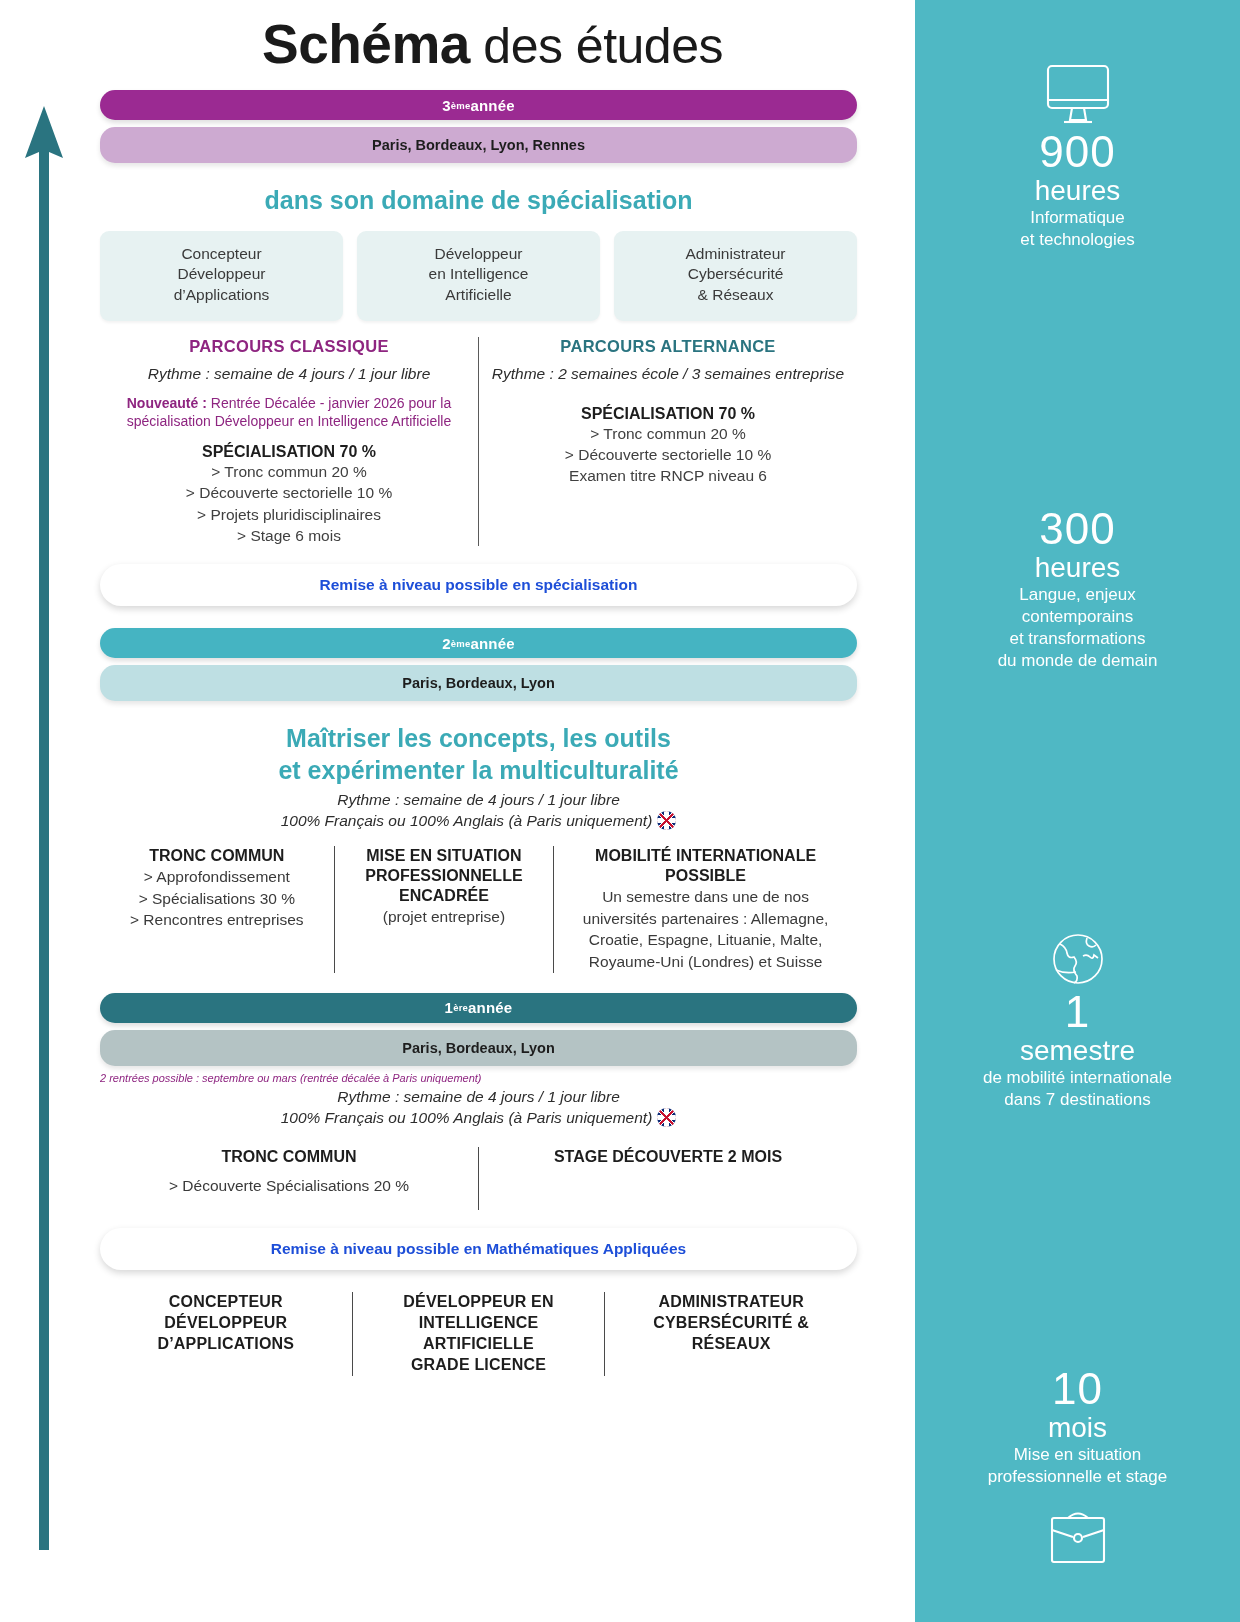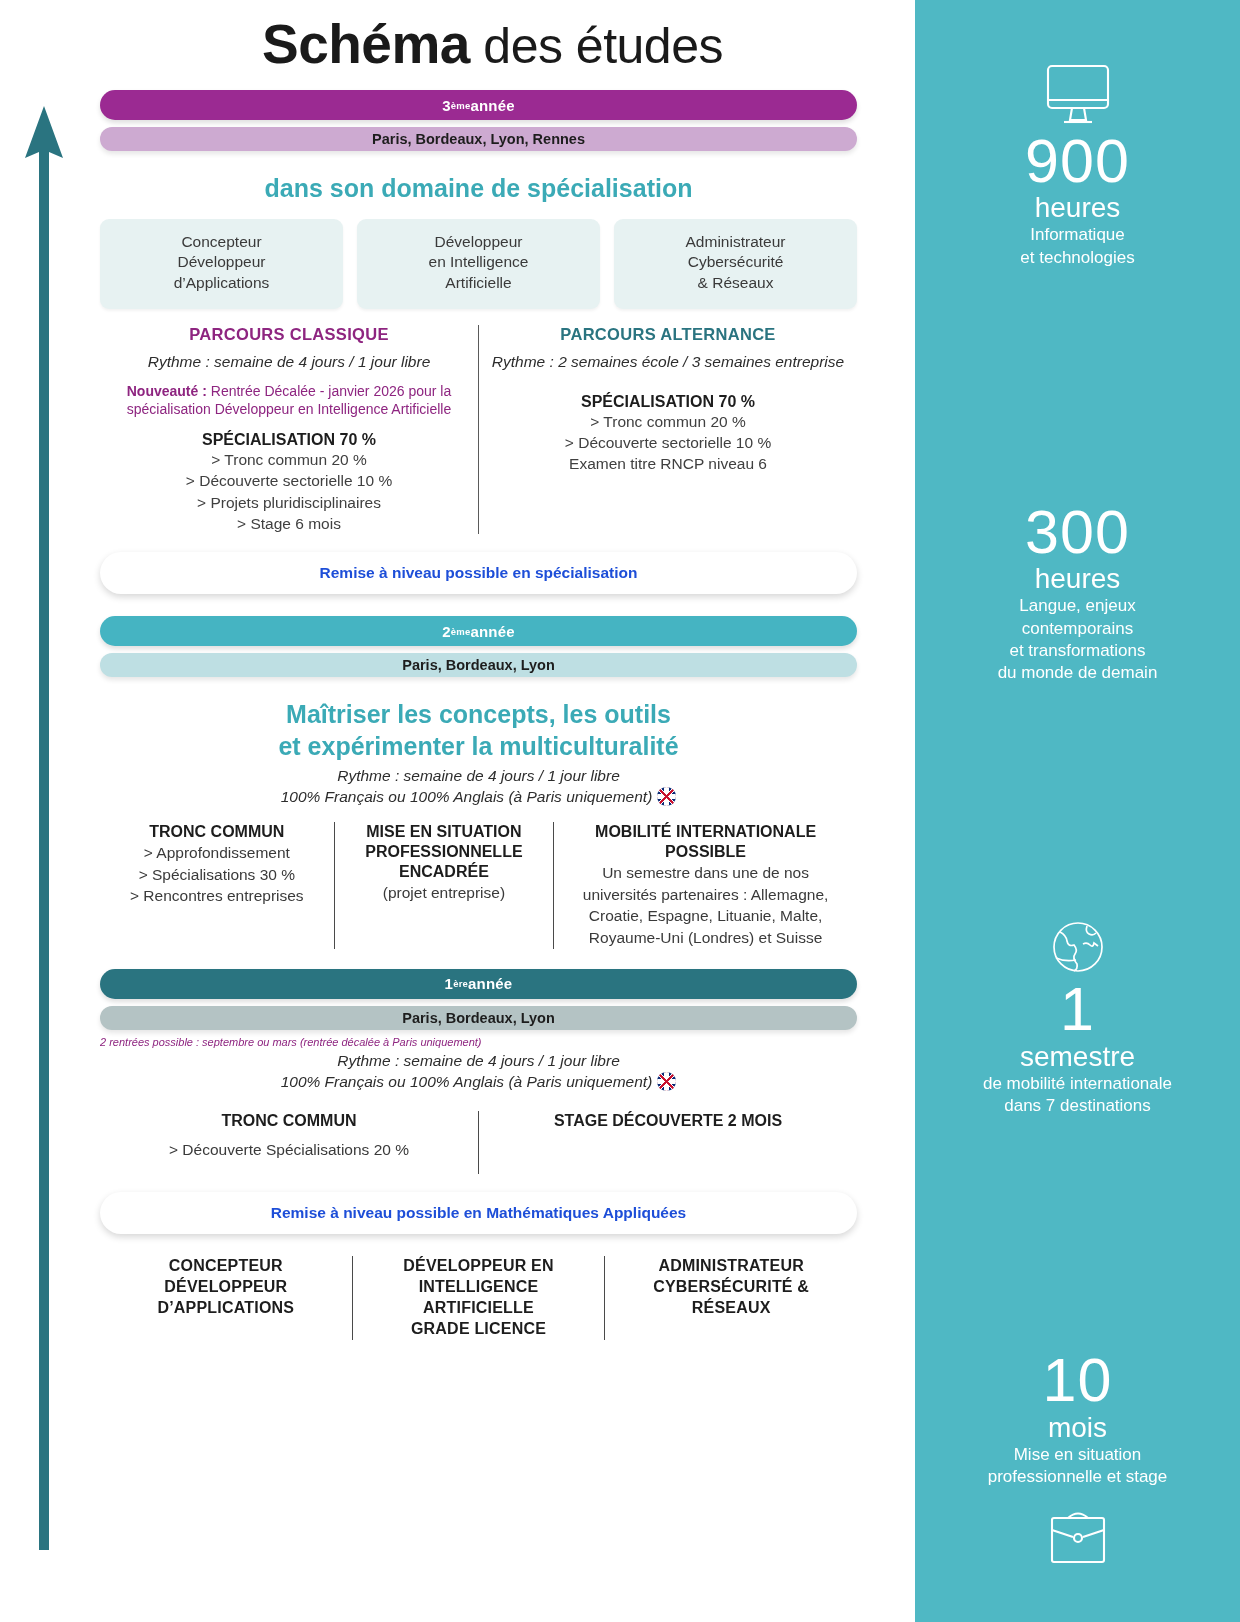--- a/index.html
+++ b/index.html
@@ -50,21 +50,21 @@
     font-size: 15px;
     font-weight: 700;
     display: flex;
     align-items: center;
     justify-content: center;
     box-shadow: 0 3px 5px rgba(0,0,0,0.13);
     letter-spacing: .2px;
   }
   .year-bar sup { font-size: 9.5px; font-weight: 700; }
   .city-bar {
-    height: 24px;
+    height: 36px;
     border-radius: 15px;
     color: #1d1d1d;
     font-size: 14.5px;
     font-weight: 700;
     display: flex;
     align-items: center;
     justify-content: center;
     margin-top: 7px;
     box-shadow: 0 3px 5px rgba(0,0,0,0.10);
   }
@@ -170,21 +170,21 @@
   .side-col {
     width: 325px; height: 1622px;
     background: #4FB8C4;
     color: #ffffff;
     text-align: center;
     position: relative;
   }
   .side-inner { padding: 34px 20px 10px; display: flex; flex-direction: column; height: 100%; }
   .stat { margin-bottom: 6px; }
   .stat-icon { display: flex; justify-content: center; }
-  .stat-num { font-size: 61px; font-weight: 300; line-height: 1.02; letter-spacing: 1px; }
+  .stat-num { font-size: 44px; font-weight: 300; line-height: 1.02; letter-spacing: 1px; }
   .stat-unit { font-size: 28px; font-weight: 300; line-height: 1.15; }
   .stat-desc { font-size: 17px; font-weight: 300; line-height: 1.3; }
   .sp { flex: 1; }
 </style>
 </head>
 <body>
 
 <div class="page">
 
   <div class="main-col">

